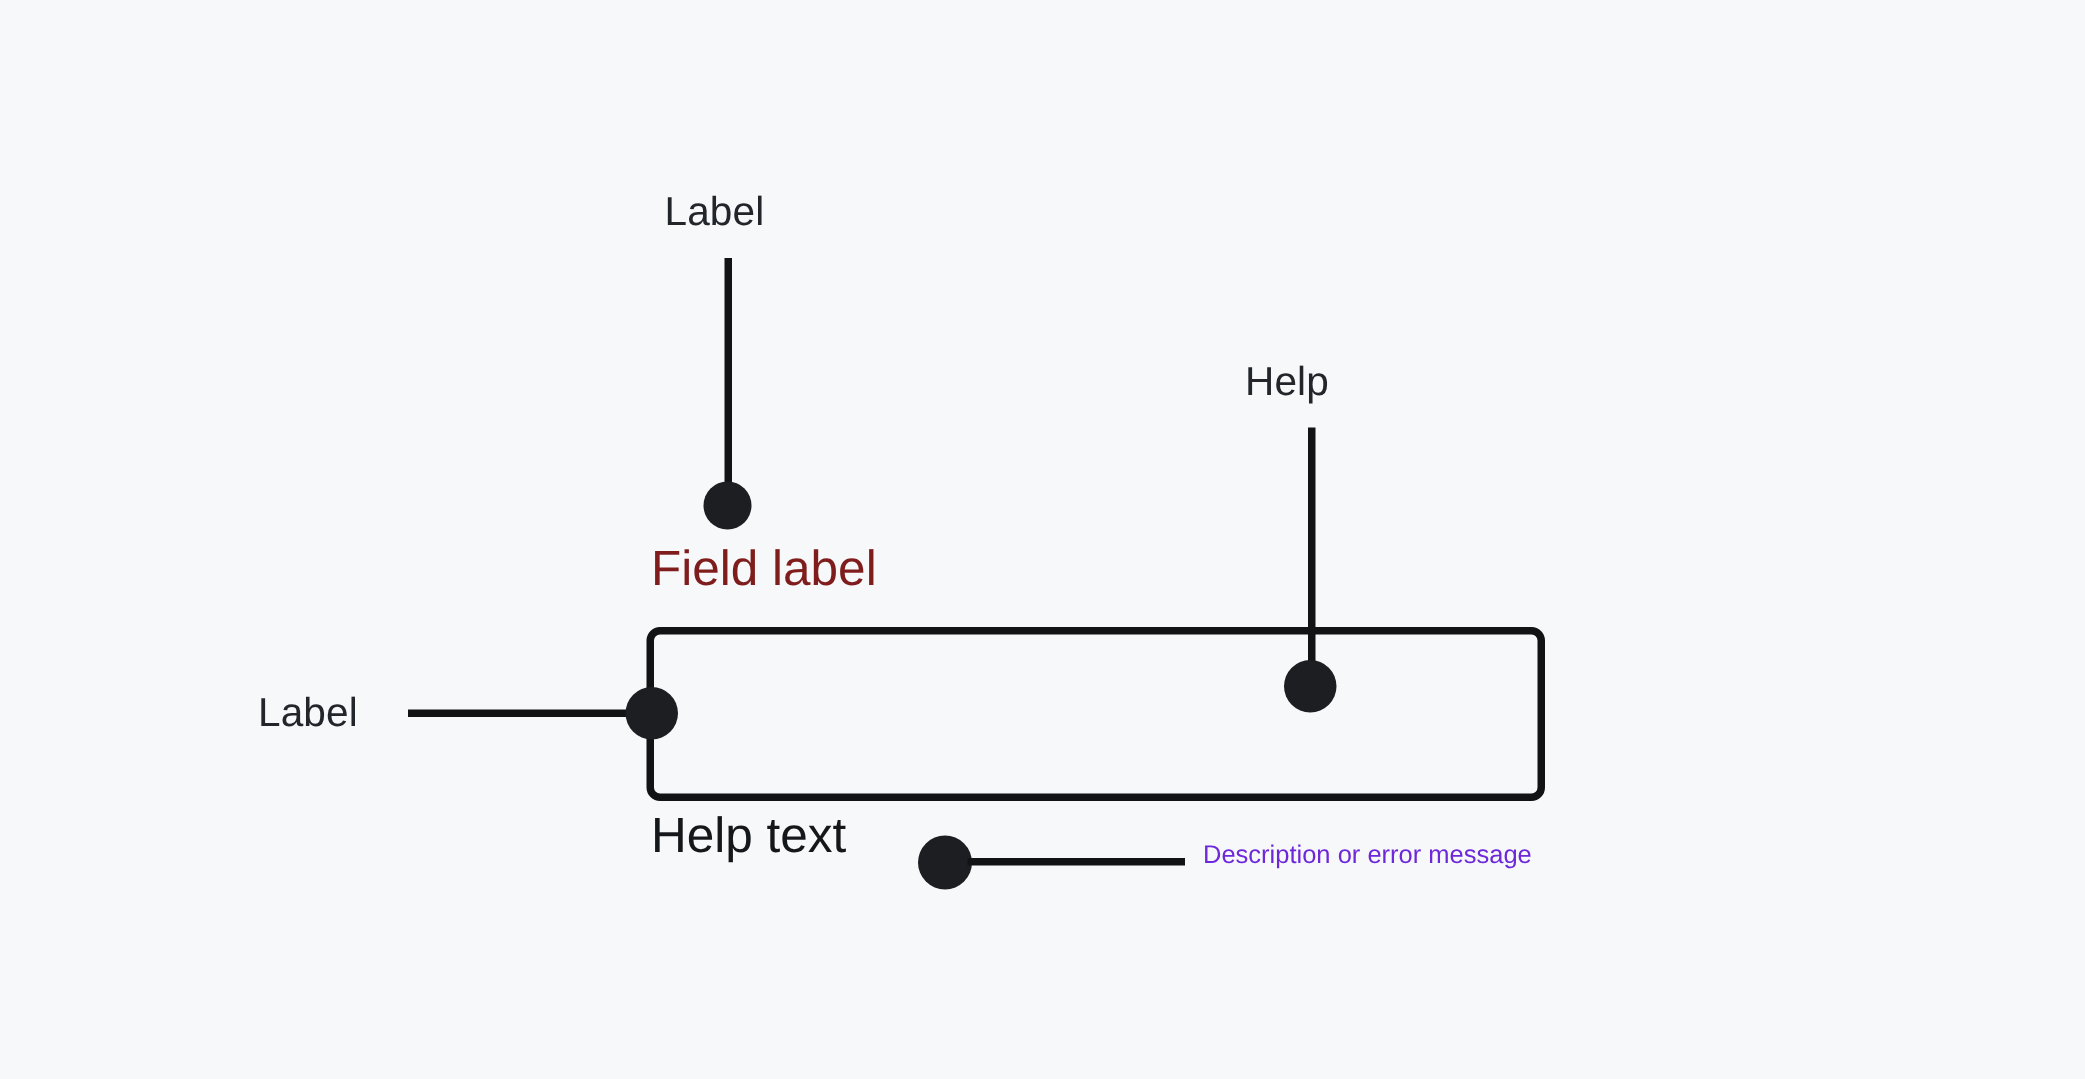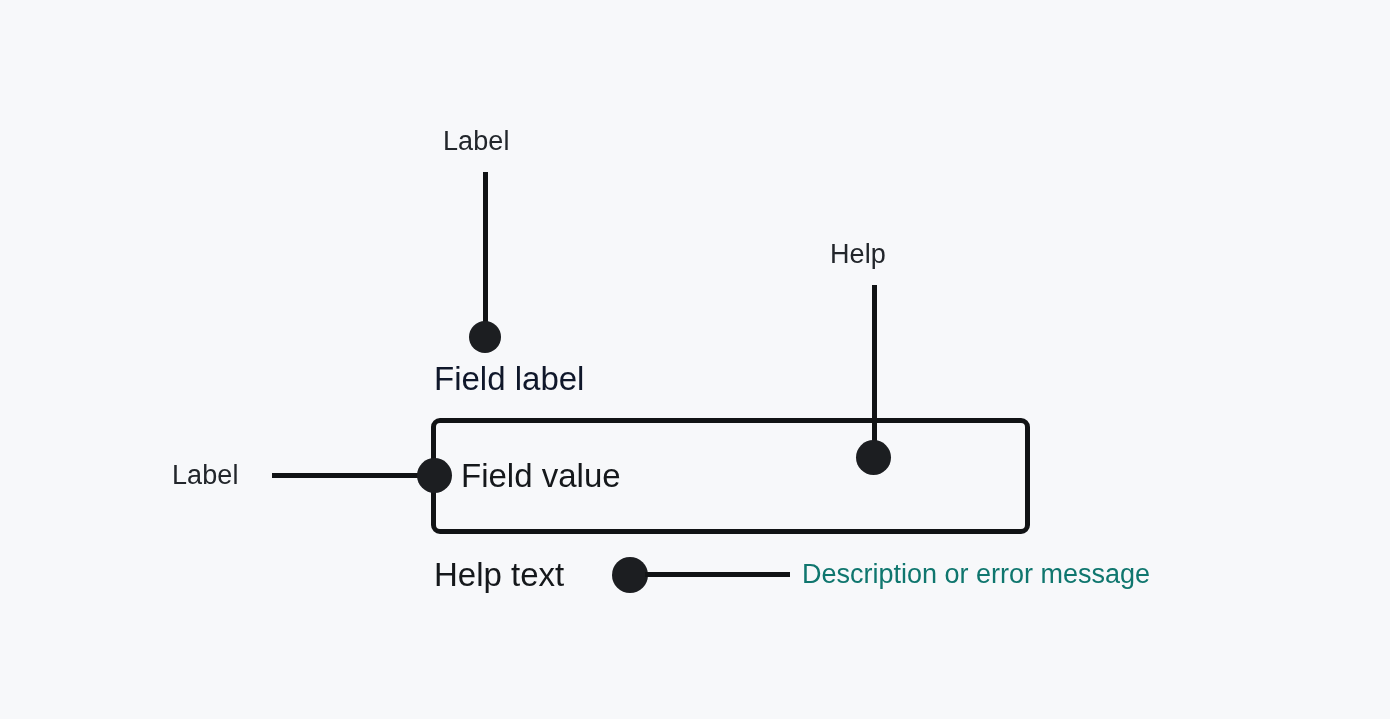--- a/index.html
+++ b/index.html
@@ -46,21 +46,21 @@
     background: #111315;
     height: 5px;
   }
   .anchor-dot {
     background: #1c1e21;
     border-radius: 50%;
   }
 
   
   .field-label-text {
-    color: #0f172a;
+    color: #7f1d1d;
     font-size: 33px;
     line-height: 1;
     white-space: nowrap;
   }
   .field-box {
     border: 5px solid #111315;
     border-radius: 9px;
     background: transparent;
     box-sizing: border-box;
   }
@@ -70,22 +70,22 @@
     line-height: 1;
     white-space: nowrap;
   }
   .help-text-label {
     color: #15181b;
     font-size: 33px;
     line-height: 1;
     white-space: nowrap;
   }
   .help-message-text {
-    color: #0f766e;
-    font-size: 27px;
+    color: #6d28d9;
+    font-size: 17px;
     line-height: 1;
     white-space: nowrap;
   }
 
   
   #label-callout-text   { left: 443px; top: 128px; }
   #label-callout-line   { left: 483px; top: 172px; height: 165px; }
   #label-callout-dot    { left: 469px; top: 321px; width: 32px; height: 32px; }
 
   
@@ -100,21 +100,21 @@
 
   
   #help-callout-dot     { left: 612px; top: 557px; width: 36px; height: 36px; }
   #help-callout-line    { left: 645px; top: 572px; width: 145px; }
   #help-message         { left: 802px; top: 561px; }
 
   
   #field-label          { left: 434px; top: 362px; }
   #field-input-box      { left: 431px; top: 418px; width: 599px; height: 116px; }
   #field-value          { left: 461px; top: 459px; }
-  #help-text-label      { left: 434px; top: 558px; }
+  #help-text-label      { left: 434px; top: 540px; }
 </style>
 </head>
 <body>
 
 <div id="diagram-root">
 
   <div class="abs annot-label" id="label-callout-text">Label</div>
 
   <div class="abs connector-v" id="label-callout-line"></div>
 
@@ -127,21 +127,20 @@
   <div class="abs anchor-dot" id="input-callout-dot"></div>
 
   <div class="abs annot-label" id="value-callout-text">Label</div>
 
   <div class="abs connector-h" id="value-callout-line"></div>
 
   <div class="abs field-label-text" id="field-label">Field label</div>
 
   <div class="abs field-box" id="field-input-box"></div>
 
-  <div class="abs field-value-text" id="field-value">Field value</div>
 
   <div class="abs anchor-dot" id="value-callout-dot"></div>
 
   <div class="abs help-text-label" id="help-text-label">Help text</div>
 
   <div class="abs anchor-dot" id="help-callout-dot"></div>
 
   <div class="abs connector-h" id="help-callout-line"></div>
 
   <div class="abs help-message-text" id="help-message">Description or error message</div>

